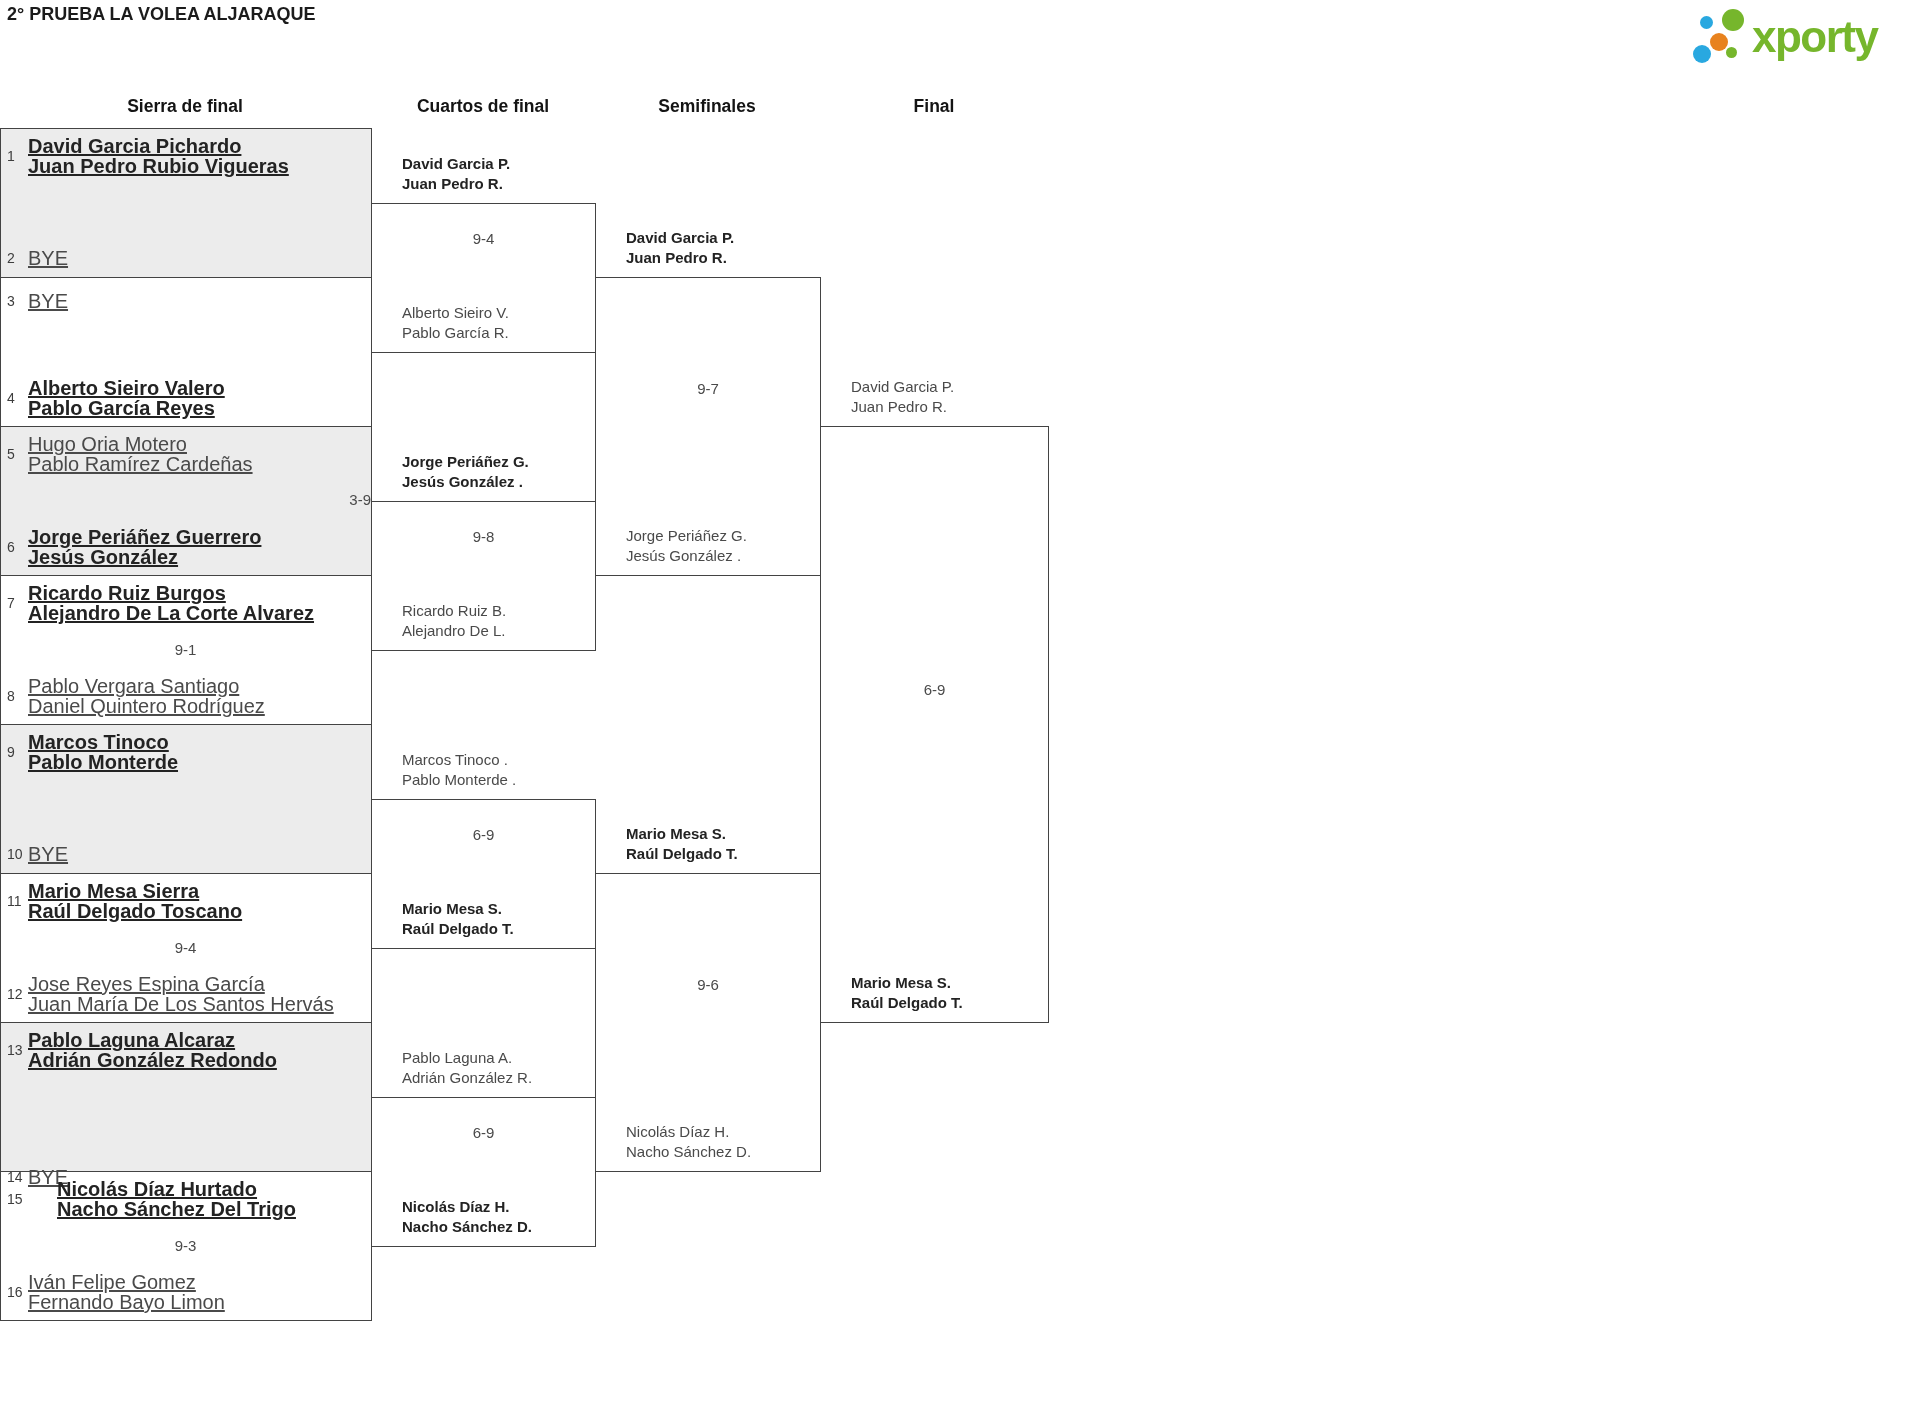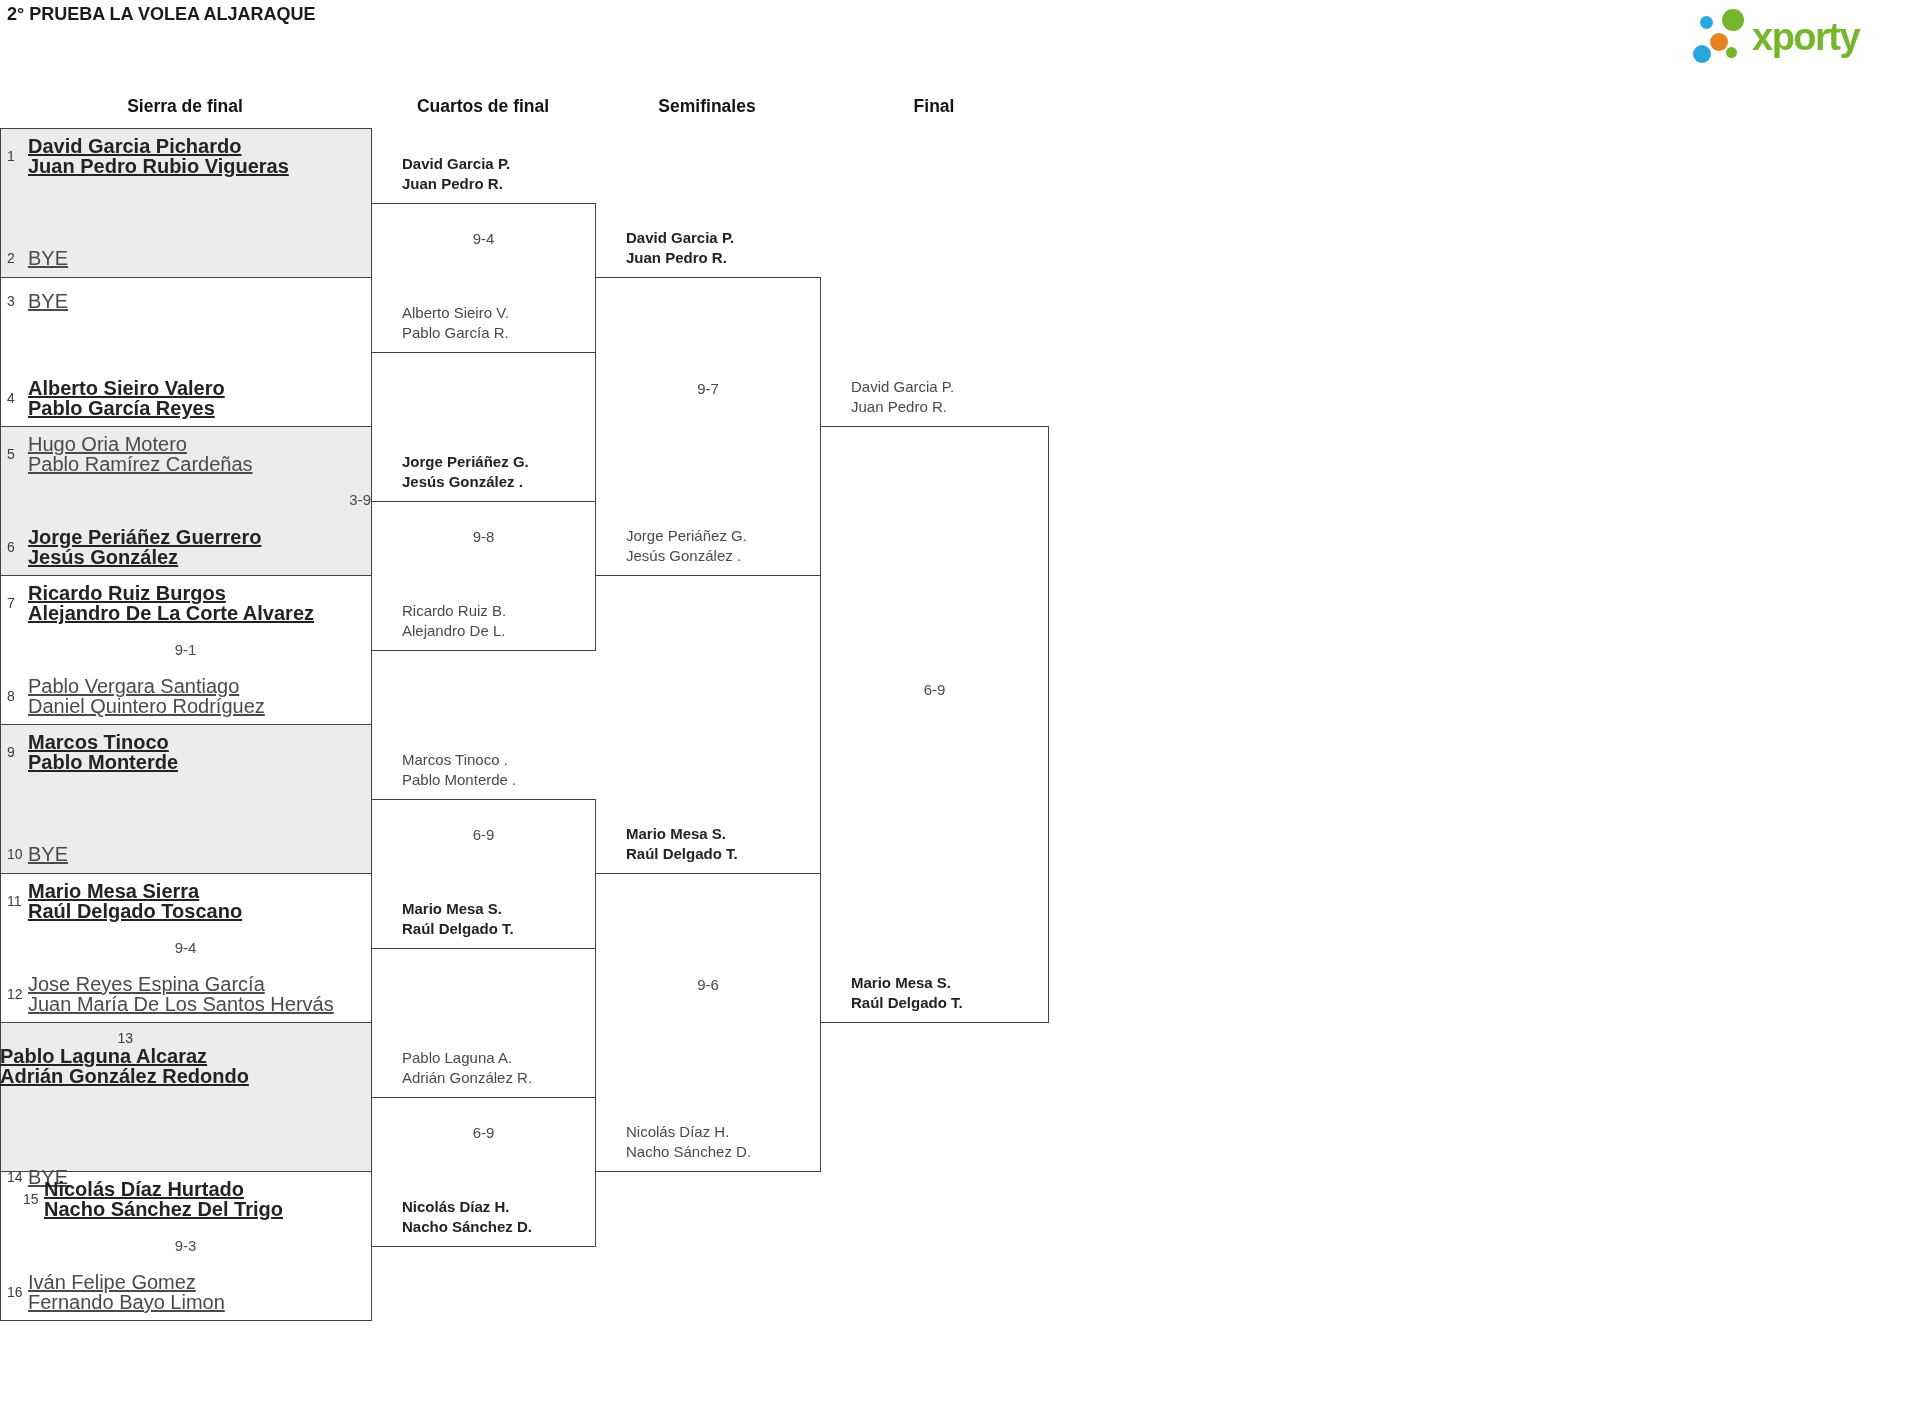--- a/index.html
+++ b/index.html
@@ -13,21 +13,21 @@
   .entry{position:absolute;display:flex;align-items:center;}
   .seed{width:21px;padding-left:7px;flex:none;font-size:14px;color:#3d3d3d;font-weight:400;}
   .nm{font-size:20px;line-height:20px;white-space:nowrap;text-decoration:underline;}
   .nm div{height:20px;}
   .w{font-weight:700;color:#232323;}
   .l{font-weight:400;color:#4a4a4a;}
   .score{position:absolute;height:20px;line-height:20px;text-align:center;
          font-size:15px;color:#4a4a4a;}
   .lbl{position:absolute;font-size:15px;line-height:20px;white-space:nowrap;}
   .lbl div{height:20px;margin-left:24px;}
-  .logo-txt{position:absolute;left:1752px;top:13px;font-size:38px;line-height:48px;
+  .logo-txt{position:absolute;left:1752px;top:13px;font-size:44px;line-height:48px;
             font-weight:700;color:#76b62c;letter-spacing:-1.5px;}
   .dot{position:absolute;border-radius:50%;}
   .d-blue{background:#29a8e0;}
   .d-green{background:#76b62c;}
   .d-orange{background:#e8821e;}
 </style>
 </head>
 <body>
 
 <div class="page">
@@ -141,34 +141,34 @@
         <div>Raúl Delgado Toscano</div>
       </span>
   </div>
   <div class="entry" style="left:0;top:974px;">
     <span class="seed">12</span>
     <span class="nm l">
         <div>Jose Reyes Espina García</div>
         <div>Juan María De Los Santos Hervás</div>
       </span>
   </div>
-  <div class="entry" style="left:0;top:1030px;flex-direction:column;">
+  <div class="entry" style="left:0;top:1030px;">
     <span class="seed">13</span>
     <span class="nm w">
         <div>Pablo Laguna Alcaraz</div>
         <div>Adrián González Redondo</div>
       </span>
   </div>
   <div class="entry" style="left:0;top:1167px;">
     <span class="seed">14</span>
     <span class="nm l">
         <div>BYE</div>
       </span>
   </div>
-  <div class="entry" style="left:16px;top:1179px;">
+  <div class="entry" style="left:0;top:1179px;gap:29px;">
     <span class="seed">15</span>
     <span class="nm w">
         <div>Nicolás Díaz Hurtado</div>
         <div>Nacho Sánchez Del Trigo</div>
       </span>
   </div>
   <div class="entry" style="left:0;top:1272px;">
     <span class="seed">16</span>
     <span class="nm l">
         <div>Iván Felipe Gomez</div>

